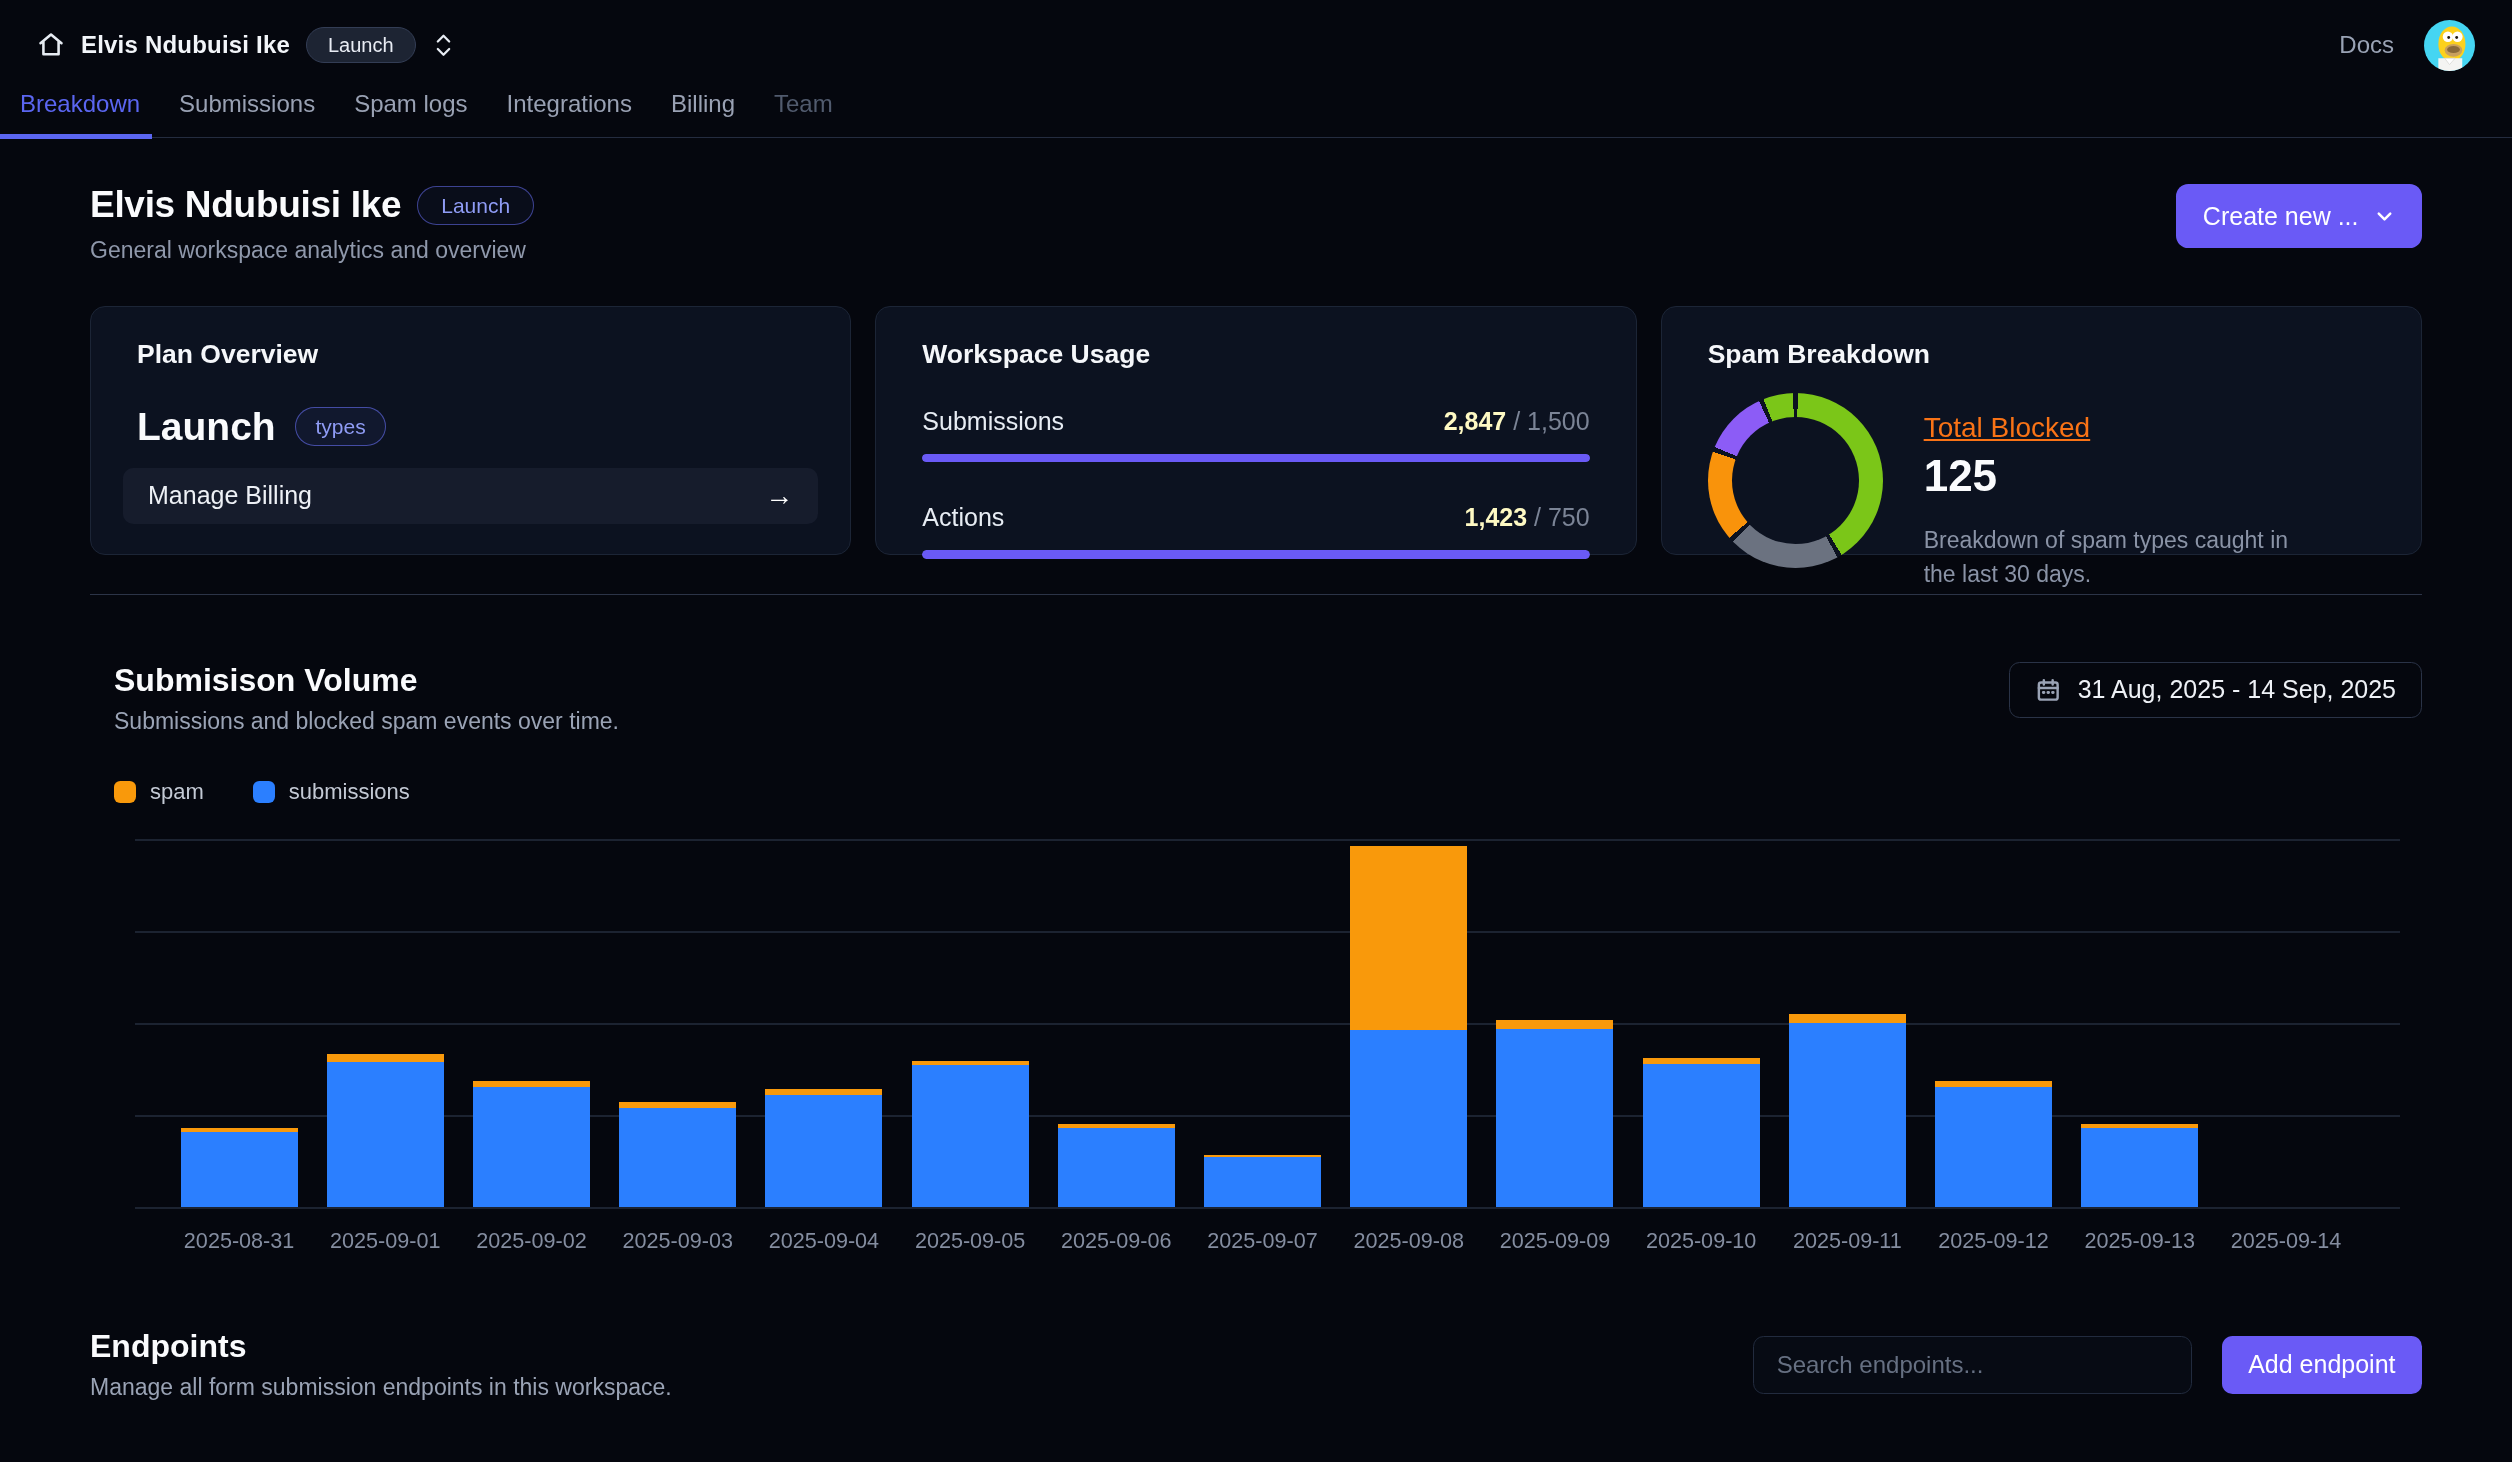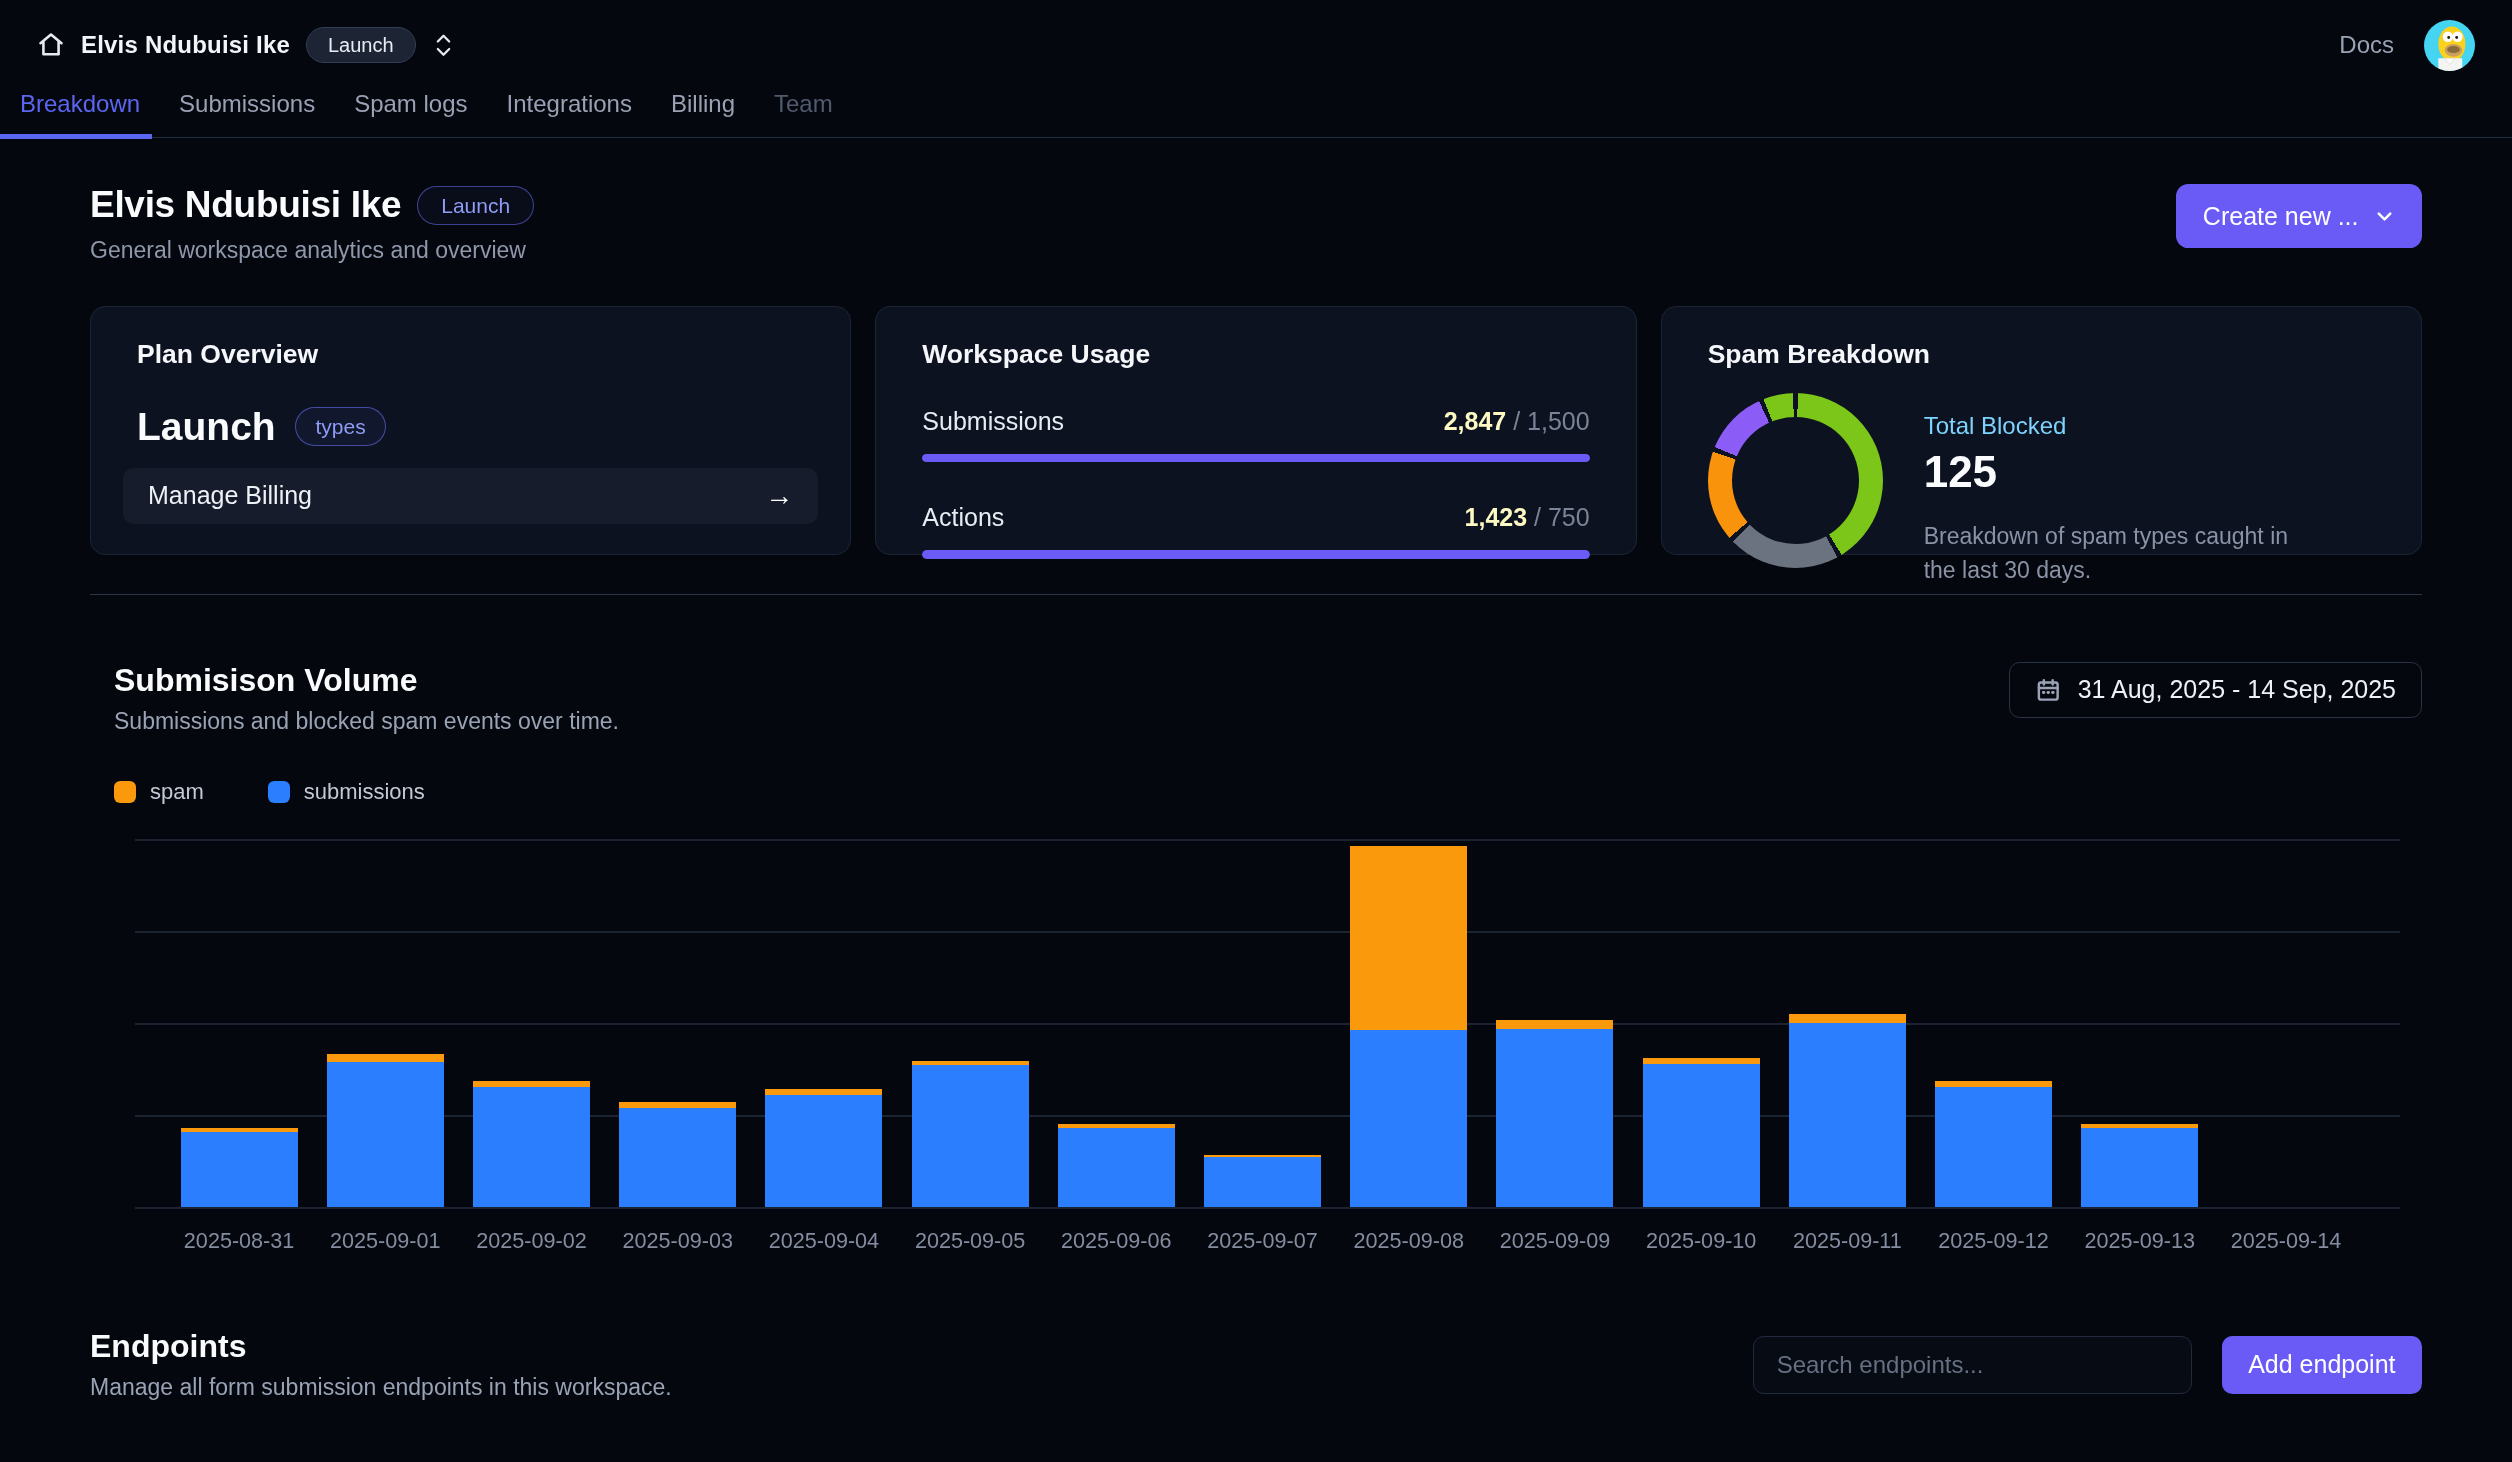--- a/index.html
+++ b/index.html
@@ -78,38 +78,38 @@
   .usage-label { color: #e7ecf3; }
   .usage-used { font-weight: 700; color: #fef9c3; }
   .usage-quota { color: #7b8496; font-weight: 400; }
   .track { margin-top: 17.6px; height: 8.8px; border-radius: 881px; background: #1a2132; overflow: hidden; }
   .fill { height: 100%; border-radius: 881px; background: #6a5af6; }
 
   .spam-body { display: flex; margin-top: 23px; }
   .donut { width: 175px; height: 175px; border-radius: 50%; position: relative; flex: none; }
   .donut-hole { position: absolute; left: 24px; top: 24px; width: 127px; height: 127px; border-radius: 50%; background: #0c1220; }
   .spam-text { margin-left: 41px; padding-top: 19.4px; }
-  .total-label { font-size: 24px; color: #7dd3fc; }
+  .total-label { font-size: 28px; color: #f97316; text-decoration: underline; }
   .total-value { font-size: 44px; font-weight: 700; color: #fafbfd; margin-top: 7px; }
   .spam-desc { margin-top: 23px; font-size: 23px; line-height: 1.45; color: #8a93a6; max-width: 388px; }
 
   .divider { border: none; border-top: 1.8px solid #2c3447; margin-top: 39px; }
 
   
   .chart-section { padding-left: 24px; }
   .section-head { display: flex; justify-content: space-between; align-items: flex-start; margin-top: 67px; }
   .section-title { font-size: 32px; font-weight: 700; color: #fafbfd; }
   .section-sub { margin-top: 8.8px; font-size: 23px; color: #9aa3b5; }
   .date-chip {
     display: inline-flex; align-items: center; gap: 16px; height: 56px; padding: 0 25px;
     border: 1.8px solid #2a3347; border-radius: 10.6px; background: transparent; cursor: pointer;
     font-size: 25px; color: #eef1f6; font-family: inherit;
   }
   .cal-ic { width: 26.5px; height: 26.5px; stroke: #9aa3b5; fill: none; stroke-width: 2.2; }
-  .legend { display: flex; gap: 64px; margin-top: 44px; align-items: center; }
+  .legend { display: flex; gap: 49px; margin-top: 44px; align-items: center; }
   .legend-item { display: flex; align-items: center; gap: 14px; }
   .swatch { width: 22px; height: 22px; border-radius: 6.2px; }
   .swatch.spam { background: #f9990b; }
   .swatch.subs { background: #2b7fff; }
   .legend-label { font-size: 22px; color: #c3c9d4; }
 
   .plot { margin: 34px 22px 0 21px; height: 370px; position: relative;
     background-image: linear-gradient(#1c2331 1.8px, transparent 1.8px);
     background-size: 100% 92px; }
   .bars { position: absolute; left: 0; right: 0; top: 0; height: 368px;

